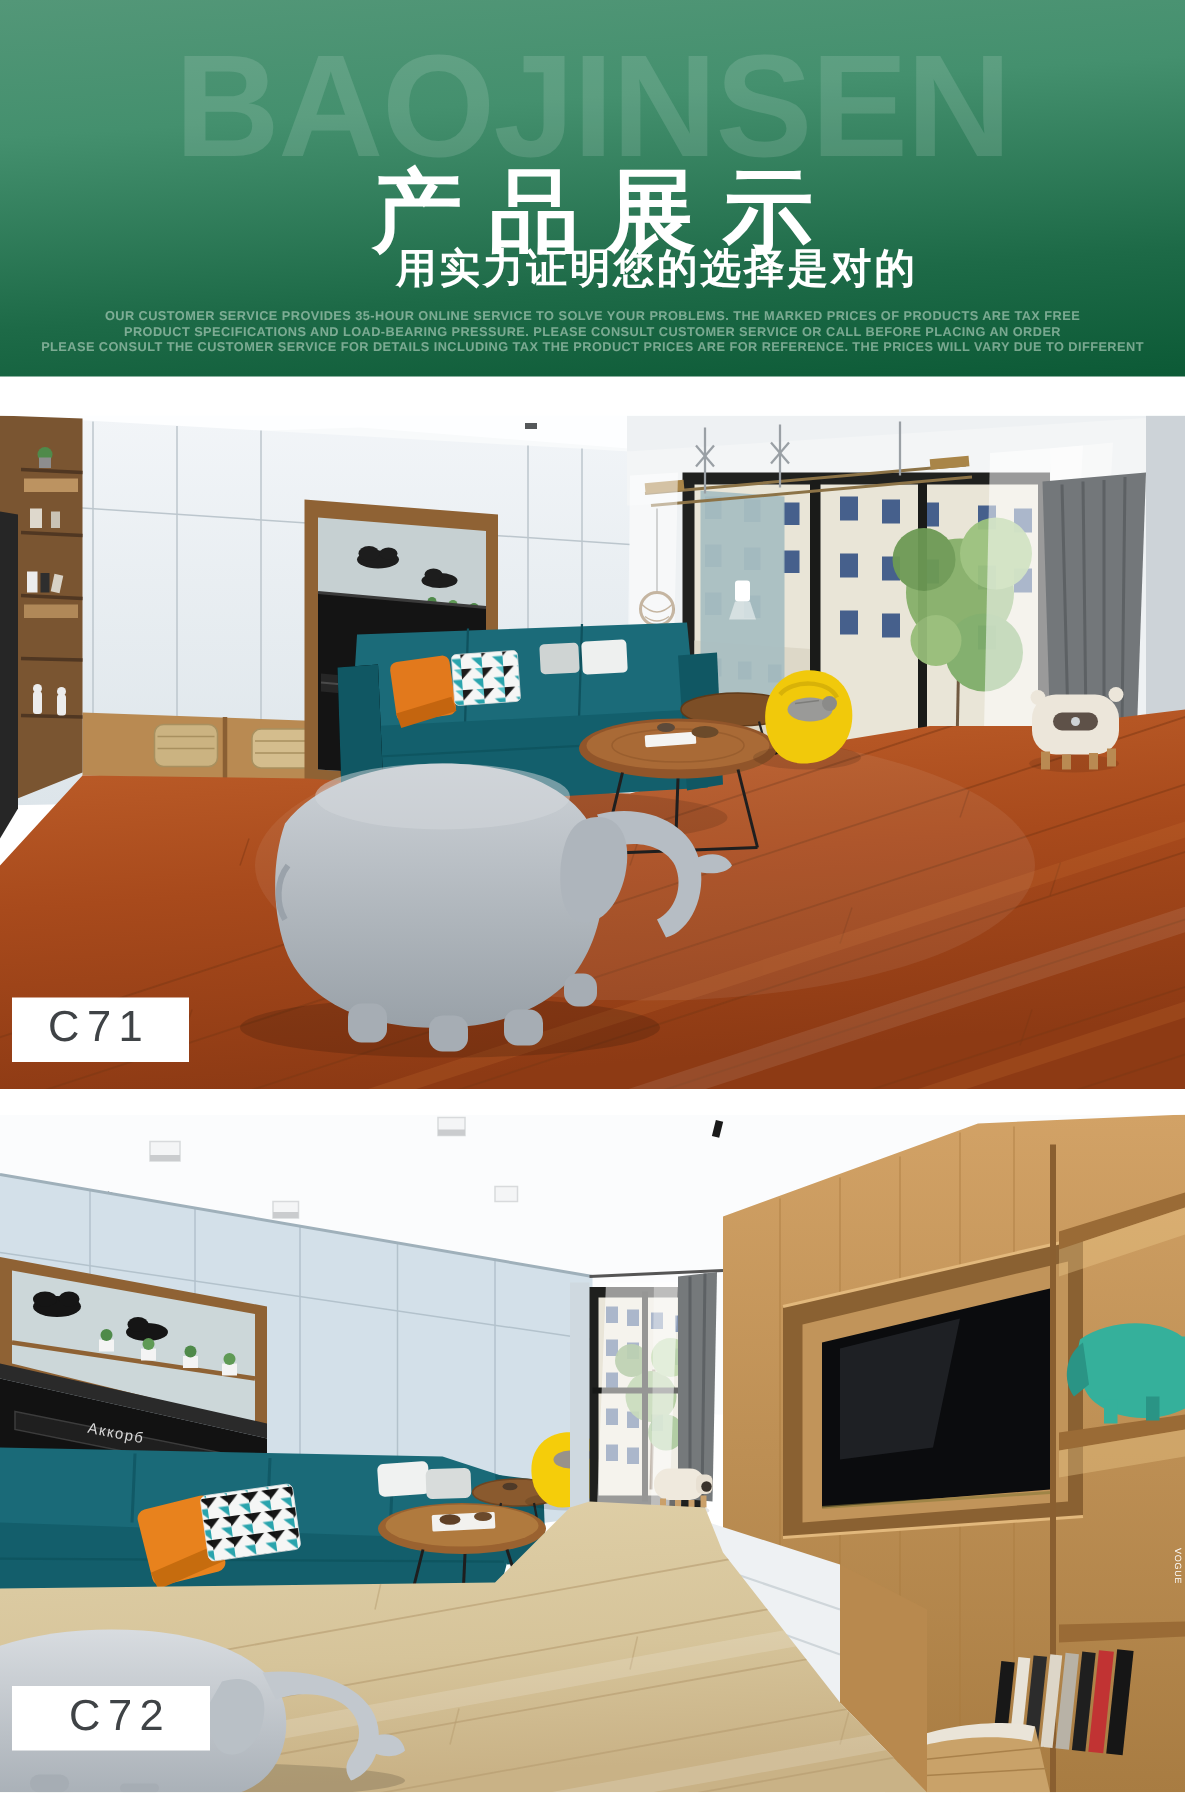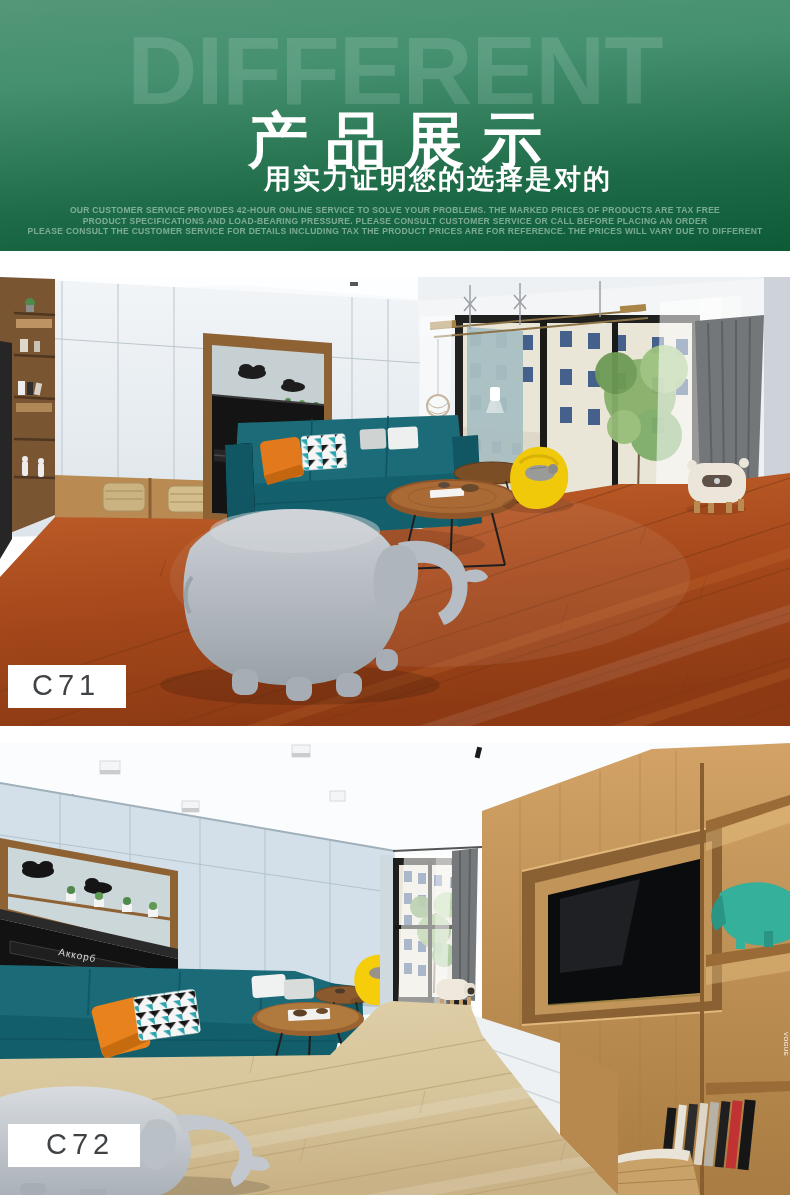--- a/index.html
+++ b/index.html
@@ -27,25 +27,25 @@
         font-size:29px;font-weight:500;letter-spacing:5px;line-height:1;
         padding:6px 26px 8px 30px;}
   .code-label.c71{bottom:18px;padding-left:24px;} .code-label.c72{bottom:28px;padding-left:38px;}
 </style>
 </head>
 <body>
 
 <div class="page">
 
   <header class="hero">
-    <div class="hero-watermark">DIFFERENT</div>
+    <div class="hero-watermark">BAOJINSEN</div>
     <h1 class="hero-title">产品展示</h1>
     <div class="hero-subtitle">用实力证明您的选择是对的</div>
     <div class="hero-notes">
-      <div>OUR CUSTOMER SERVICE PROVIDES 42-HOUR ONLINE SERVICE TO SOLVE YOUR PROBLEMS. THE MARKED PRICES OF PRODUCTS ARE TAX FREE</div>
+      <div>OUR CUSTOMER SERVICE PROVIDES 35-HOUR ONLINE SERVICE TO SOLVE YOUR PROBLEMS. THE MARKED PRICES OF PRODUCTS ARE TAX FREE</div>
       <div>PRODUCT SPECIFICATIONS AND LOAD-BEARING PRESSURE. PLEASE CONSULT CUSTOMER SERVICE OR CALL BEFORE PLACING AN ORDER</div>
       <div>PLEASE CONSULT THE CUSTOMER SERVICE FOR DETAILS INCLUDING TAX THE PRODUCT PRICES ARE FOR REFERENCE. THE PRICES WILL VARY DUE TO DIFFERENT</div>
     </div>
   </header>
 
   <div class="gap1"></div>
 
   <section class="product-card card-1">
     <svg width="790" height="449" viewBox="0 0 790 449">
       <defs>

